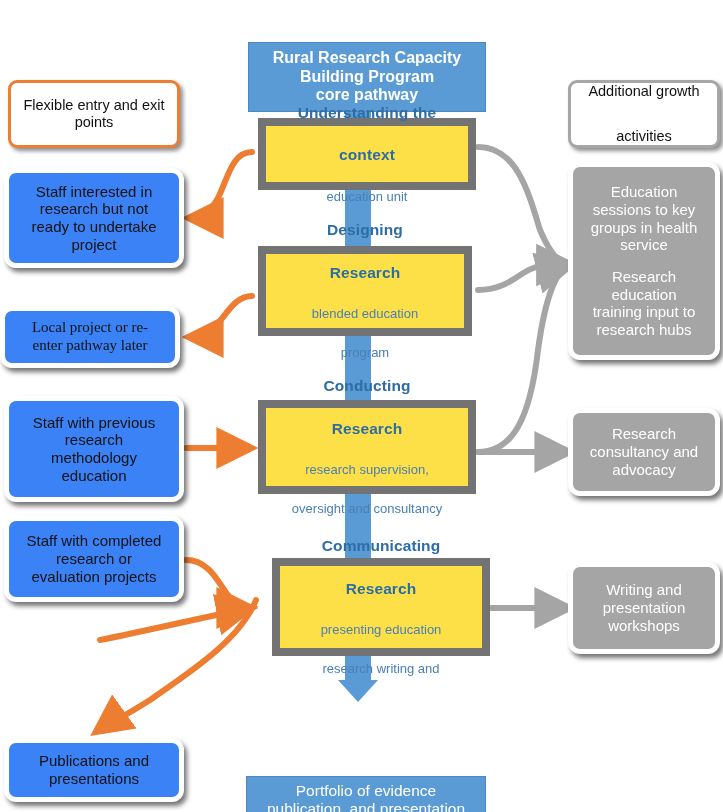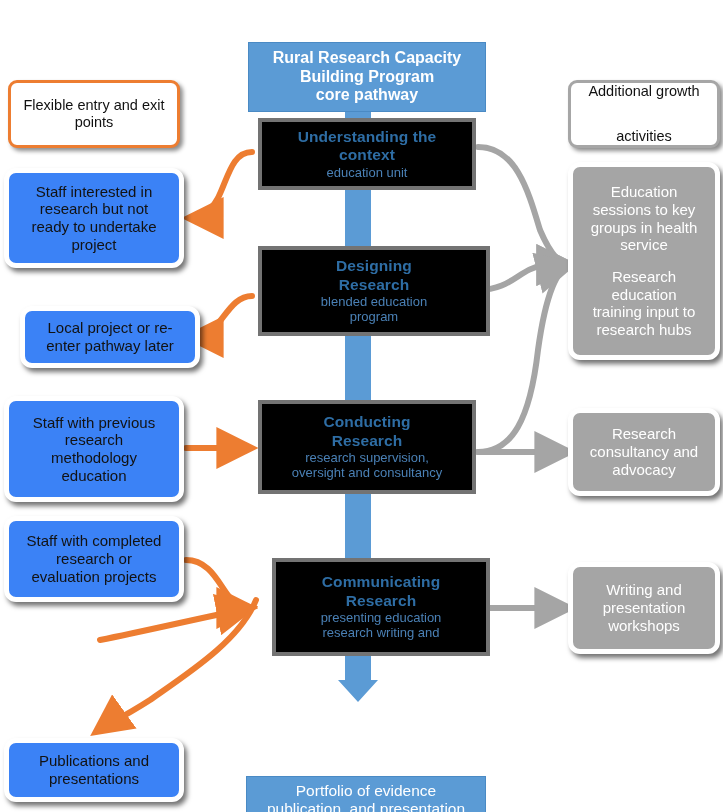--- a/index.html
+++ b/index.html
@@ -32,22 +32,23 @@
     background: #5B9BD5;
     color: #ffffff;
     border: 1px solid #4a8ac4;
     margin-top: 40px;
   }
   .blue-solid .t-bold { font-weight: bold; font-size: 16px; }
   .blue-solid .t-norm { font-weight: normal; font-size: 15.5px; }
 
   
   .blue-outline {
-    background: #000000;
-    border: 4px solid #737373;
+    background: #fde047;
+    border: 8px solid #737373;
+    gap: 24px;
   }
   .blue-outline .t-bold {
     font-weight: bold;
     font-size: 15.5px;
     color: #2E6DA4;
     letter-spacing: .1px;
   }
   .blue-outline .t-norm {
     font-weight: normal;
     font-size: 13px;
@@ -151,21 +152,21 @@
     <span class="line t-bold">Building Program</span>
     <span class="line t-bold">core pathway</span>
   </div>
 
   <div class="box blue-outline" style="left:258px; top:118px; width:218px; height:72px;">
     <span class="line t-bold">Understanding the</span>
     <span class="line t-bold">context</span>
     <span class="line t-norm">education unit</span>
   </div>
 
-  <div class="box blue-outline" style="left:258px; top:246px; width:232px; height:90px;">
+  <div class="box blue-outline" style="left:258px; top:246px; width:214px; height:90px;">
     <span class="line t-bold">Designing</span>
     <span class="line t-bold">Research</span>
     <span class="line t-norm">blended education</span>
     <span class="line t-norm">program</span>
   </div>
 
   <div class="box blue-outline" style="left:258px; top:400px; width:218px; height:94px;">
     <span class="line t-bold">Conducting</span>
     <span class="line t-bold">Research</span>
     <span class="line t-norm">research supervision,</span>
@@ -190,21 +191,21 @@
     <span class="line">points</span>
   </div>
 
   <div class="box orange-fill" style="left:4px; top:168px; width:180px; height:100px;">
     <span class="line">Staff interested in</span>
     <span class="line">research but not</span>
     <span class="line">ready to undertake</span>
     <span class="line">project</span>
   </div>
 
-  <div class="box orange-fill" style="left:20px; top:306px; width:180px; height:62px;">
+  <div class="box orange-fill" style="left:0; top:306px; width:180px; height:62px;font-family:Liberation Serif, serif;">
     <span class="line">Local project or re-</span>
     <span class="line">enter pathway later</span>
   </div>
 
   <div class="box orange-fill" style="left:4px; top:396px; width:180px; height:106px;">
     <span class="line">Staff with previous</span>
     <span class="line">research</span>
     <span class="line">methodology</span>
     <span class="line">education</span>
   </div>

